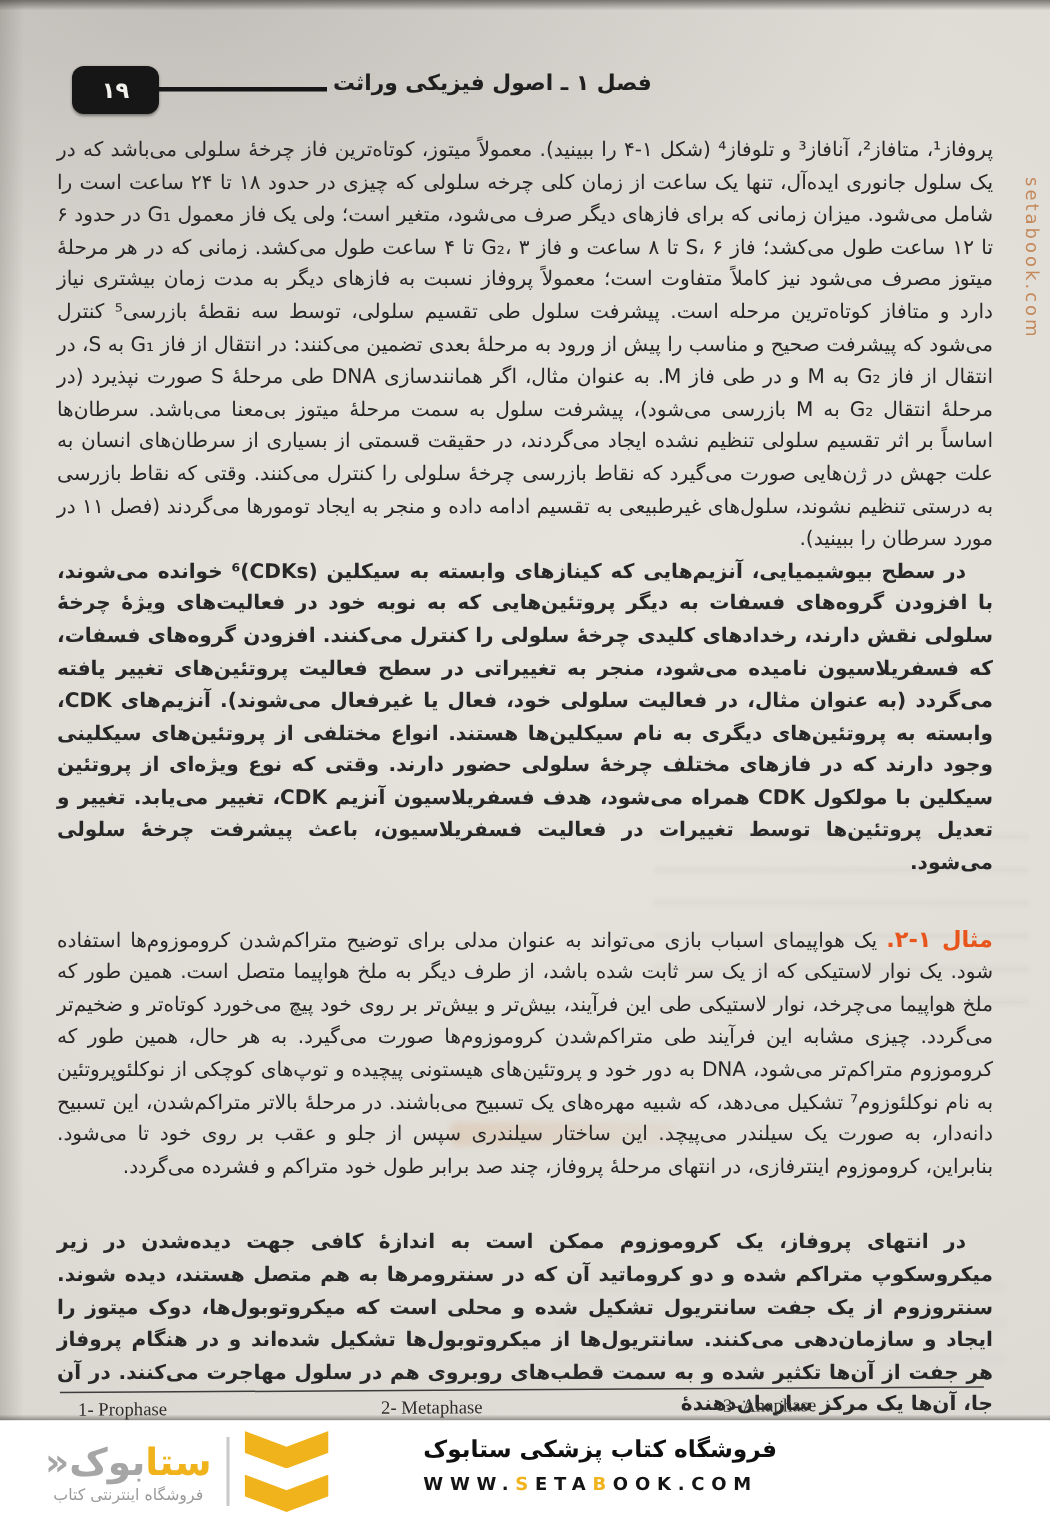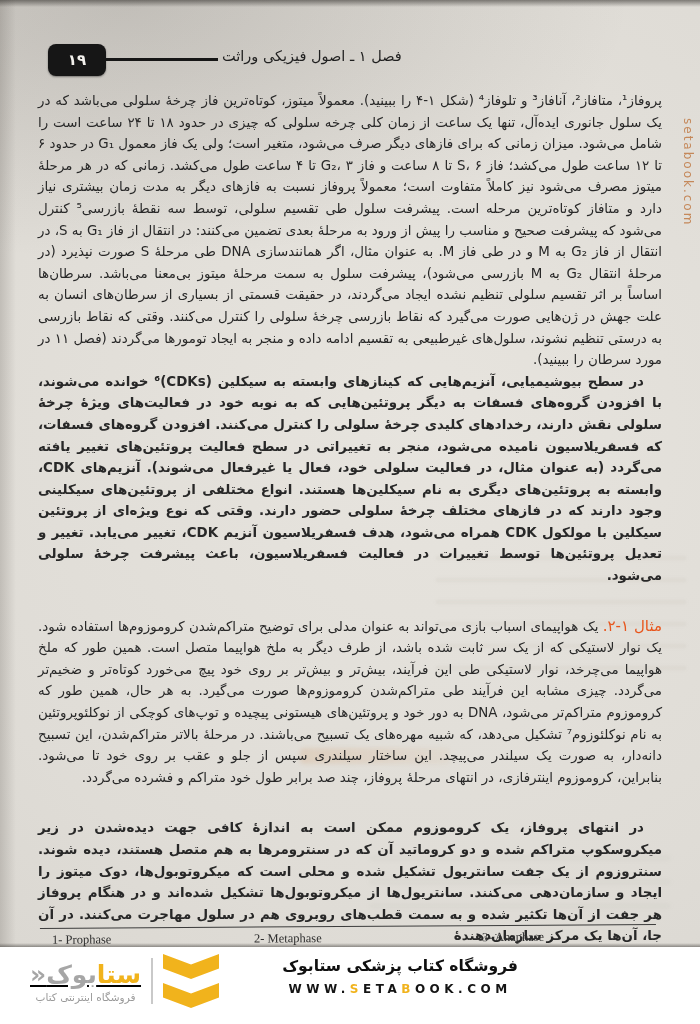--- a/index.html
+++ b/index.html
@@ -16,36 +16,36 @@
   .scan::after{content:"";position:absolute;left:0;right:0;bottom:0;height:4px;
     background:linear-gradient(180deg, rgba(40,38,35,0), rgba(40,38,35,.45));}
 
   
   .header{position:absolute;top:0;left:0;right:0;height:90px;}
   .badge{position:absolute;left:48px;top:44px;width:58px;height:32px;background:#161616;
     border-radius:8px;display:flex;align-items:center;justify-content:center;
     box-shadow:0 1px 2px rgba(0,0,0,.4);}
   .badge span{color:#f2f0ec;font-size:15px;font-weight:bold;}
   .header-rule{position:absolute;left:104px;top:58px;width:114px;height:3px;background:#161616;}
-  .chapter-title{position:absolute;left:222px;top:48px;margin:0;font-size:14.5px;font-weight:normal;
+  .chapter-title{position:absolute;left:222px;top:48px;margin:0;font-size:14.5px;font-weight:bold;
     color:#1f1f1f;direction:rtl;white-space:nowrap;}
 
   
   .watermark{position:absolute;right:5px;top:118px;writing-mode:vertical-rl;
     font-size:12px;letter-spacing:2px;color:#c07a45;opacity:.85;}
 
   
   .content{position:absolute;left:38px;right:38px;top:90px;direction:rtl;
     text-align:justify;font-size:13.4px;line-height:21.6px;color:#282828;}
   .para{margin:0;}
   .indent{text-indent:18px;font-weight:bold;}
   .indent-sm{text-indent:12px;}
   .gap-sm{margin-top:21px;}
   .gap-md{margin-top:29px;}
-  .example-label{color:#e8551c;font-weight:normal;font-size:15px;margin-top:46px;}
+  .example-label{color:#e8551c;font-weight:bold;font-size:15px;margin-top:46px;}
 
   
   .ghost{position:absolute;pointer-events:none;}
   .ghost-1{right:14px;top:556px;width:250px;height:130px;filter:blur(1.5px);
     background:repeating-linear-gradient(180deg, rgba(120,108,88,.055) 0 4px, rgba(120,108,88,0) 4px 22px);}
   .ghost-2{right:250px;top:748px;width:150px;height:16px;filter:blur(2px);
     background:linear-gradient(90deg, rgba(205,130,60,.16), rgba(205,130,60,.05));border-radius:4px;}
   .ghost-3{right:30px;top:856px;width:300px;height:70px;filter:blur(2px);
     background:repeating-linear-gradient(180deg, rgba(110,120,90,.05) 0 4px, rgba(110,120,90,0) 4px 24px);}
 
@@ -53,29 +53,29 @@
   .footnotes{position:absolute;left:40px;right:44px;top:926px;height:20px;
     border-top:1.5px solid #3c3c3c;transform:rotate(-0.35deg);
     font-family:"Liberation Serif","DejaVu Serif",serif;font-size:12.5px;color:#2e2e2e;}
   .fn{position:absolute;top:4px;white-space:nowrap;}
   .fn1{left:12px;}
   .fn2{left:214px;}
   .fn3{left:442px;}
 
   
   .footer{position:relative;width:700px;height:77px;background:#ffffff;}
-  .brand-text{position:absolute;right:182px;top:10px;text-align:center;direction:rtl;}
+  .brand-text{position:absolute;right:182px;top:10px;direction:rtl;}
   .shop-title{font-size:15.5px;font-weight:bold;color:#101010;}
   .website{direction:ltr;margin-top:7px;font-size:12px;font-weight:bold;color:#141414;
     letter-spacing:4.5px;white-space:nowrap;}
   .website .accent{color:#f1b31c;}
 
   .logo{position:absolute;left:30px;top:7px;display:flex;align-items:center;gap:10px;}
   .logo-text-block{text-align:center;}
-  .wordmark{font-size:25px;font-weight:bold;line-height:30px;direction:rtl;white-space:nowrap;text-decoration:underline;}
+  .wordmark{font-size:25px;font-weight:bold;line-height:30px;direction:rtl;white-space:nowrap;}
   .wm-yellow{color:#f1b31c;}
   .wm-gray{color:#a6a6a6;}
   .tagline{font-size:10.5px;color:#9a9a9a;margin-top:1px;direction:rtl;}
   .logo-divider{width:2px;height:46px;background:#c9c9c9;}
   .emblem{width:56px;height:54px;display:flex;flex-direction:column;gap:4px;}
   .emblem .chev{width:56px;height:25px;background:#f1b31c;
     clip-path:polygon(0 0, 50% 42%, 100% 0, 100% 58%, 50% 100%, 0 58%);}
 </style>
 </head>
 <body>

